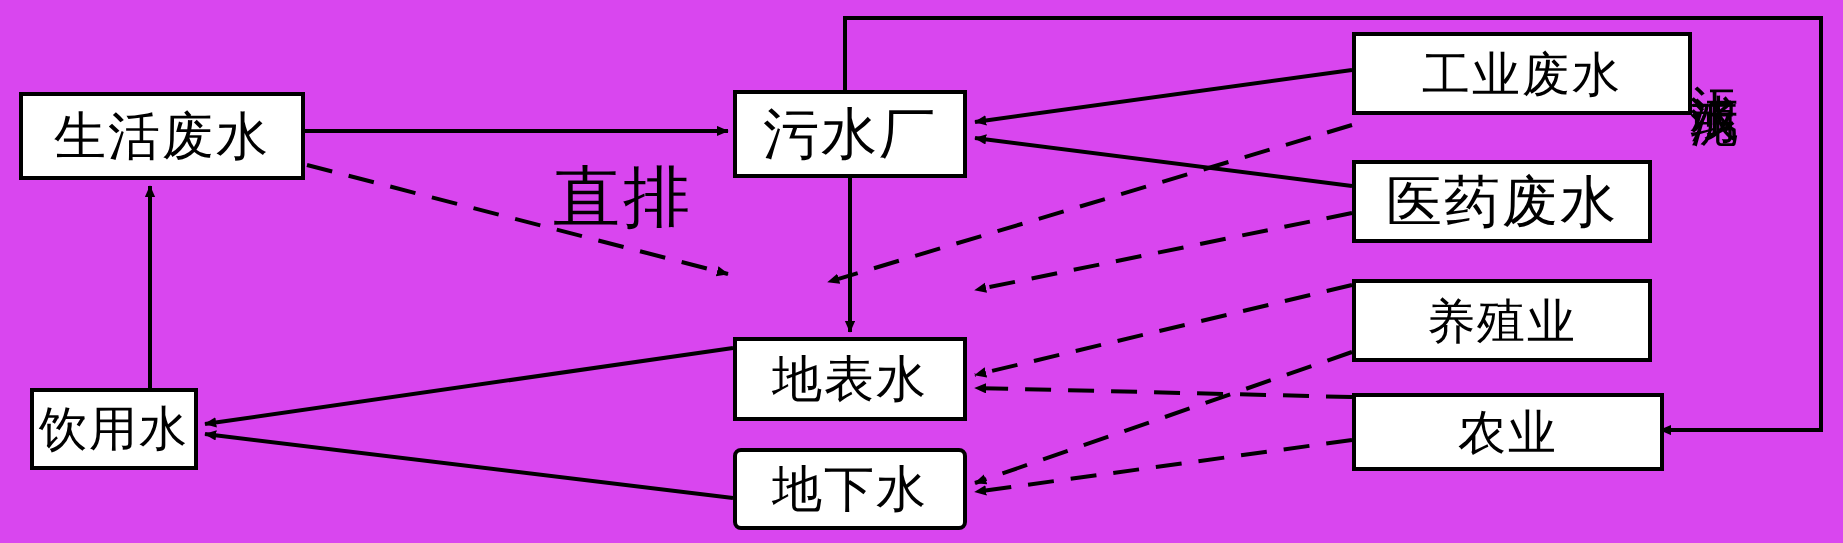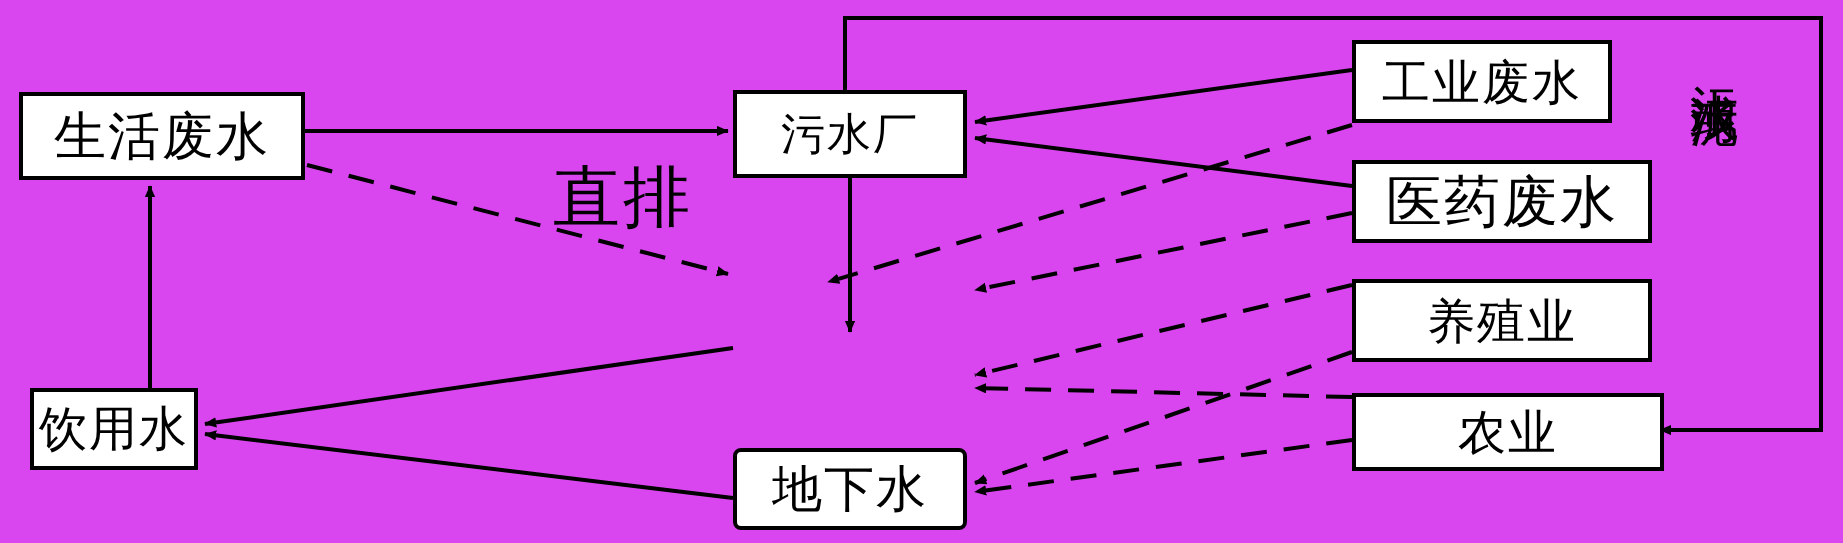--- a/index.html
+++ b/index.html
@@ -82,39 +82,42 @@
 
       <polyline points="845,90 845,18 1821,18 1821,430 1660,430" marker-end="url(#ah)"></polyline>
     </g>
   </svg>
 
   <div class="node" style="left:19px;top:92px;width:286px;height:88px;">
     <span style="font-size:52px;">生活废水</span>
   </div>
 
   <div class="node" style="left:733px;top:90px;width:234px;height:88px;">
-    <span style="font-size:44px;">污水厂</span>
+    <span style="font-size:56px;">污水厂</span>
   </div>
 
-  <div class="node" style="left:1352px;top:40px;width:260px;height:83px;">
+  <div class="node" style="left:1352px;top:32px;width:340px;height:83px;">
     <span style="font-size:48px;">工业废水</span>
   </div>
 
   <div class="node" style="left:1352px;top:160px;width:300px;height:83px;">
     <span style="font-size:56px;">医药废水</span>
   </div>
 
   <div class="node" style="left:1352px;top:279px;width:300px;height:83px;">
     <span style="font-size:48px;">养殖业</span>
   </div>
 
   <div class="node" style="left:1352px;top:393px;width:312px;height:78px;">
     <span style="font-size:48px;">农业</span>
   </div>
 
+  <div class="node" style="left:733px;top:337px;width:234px;height:84px;">
+    <span style="font-size:50px;">地表水</span>
+  </div>
 
   <div class="node" style="left:733px;top:448px;width:234px;height:82px;border-radius:8px;">
     <span style="font-size:50px;">地下水</span>
   </div>
 
   <div class="node" style="left:30px;top:388px;width:168px;height:82px;font-family:Liberation Serif, serif;">
     <span style="font-size:48px;">饮用水</span>
   </div>
 
   <div class="hlabel" style="left:553px;top:152px;font-size:67px;">直排</div>

